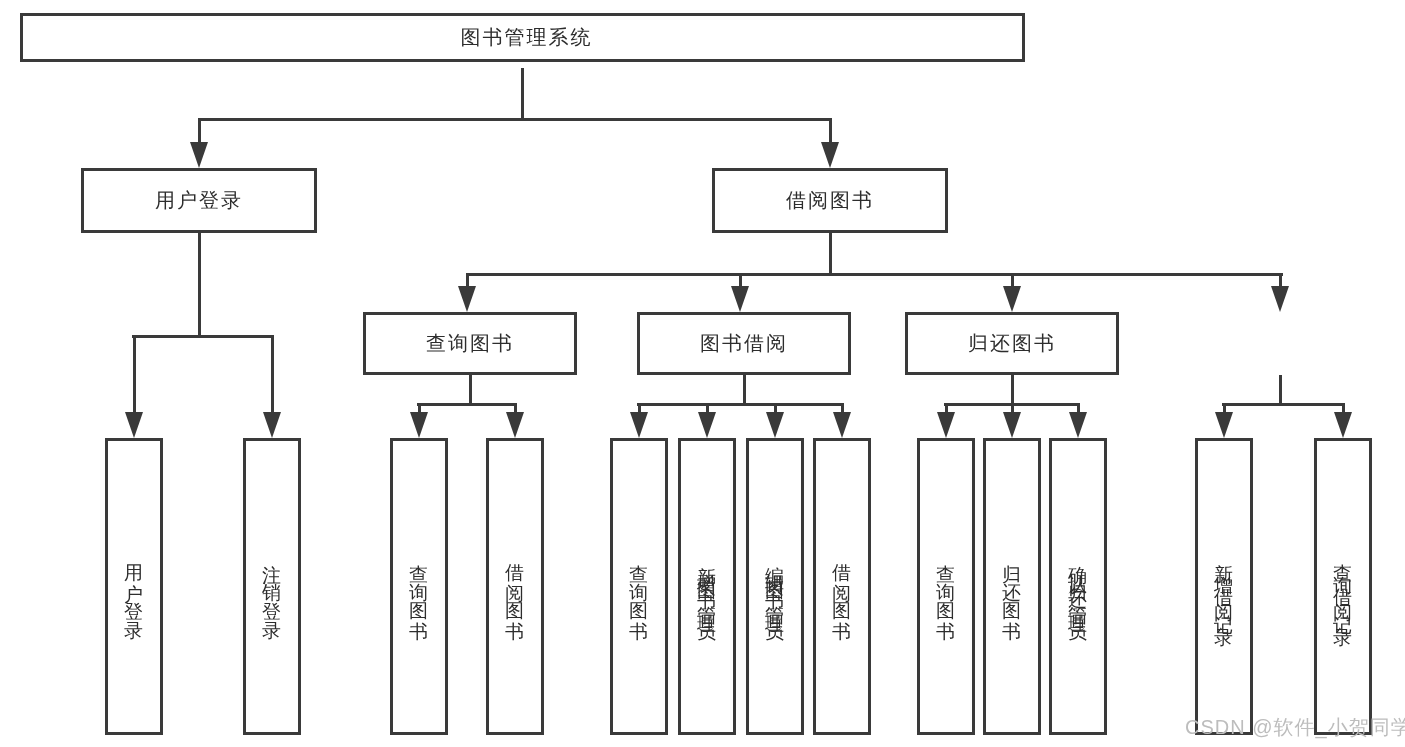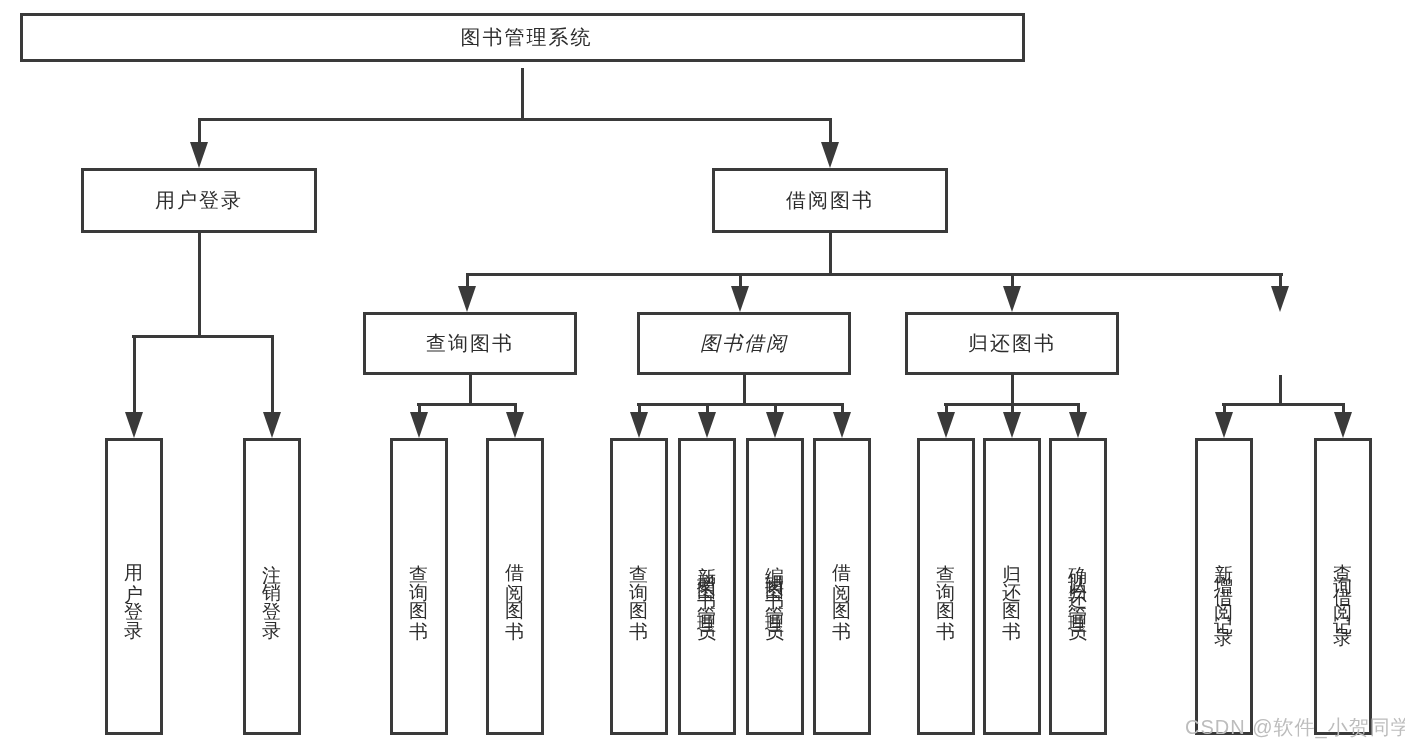--- a/index.html
+++ b/index.html
@@ -109,21 +109,21 @@
   <div class="box" style="left:81px;top:168px;width:236px;height:65px;">
     <span class="lbl">用户登录</span>
   </div>
   <div class="box" style="left:712px;top:168px;width:236px;height:65px;">
     <span class="lbl">借阅图书</span>
   </div>
 
   <div class="box" style="left:363px;top:312px;width:214px;height:63px;">
     <span class="lbl">查询图书</span>
   </div>
-  <div class="box" style="left:637px;top:312px;width:214px;height:63px;font-style:italic;">
+  <div class="box" style="left:637px;top:312px;width:214px;height:63px;">
     <span class="lbl">图书借阅</span>
   </div>
   <div class="box" style="left:905px;top:312px;width:214px;height:63px;">
     <span class="lbl">归还图书</span>
   </div>
 
   <div class="box tall" style="left:105px;top:438px;width:58px;height:297px;">
     <span class="lbl">用户登录</span>
   </div>
   <div class="box tall" style="left:243px;top:438px;width:58px;height:297px;">

